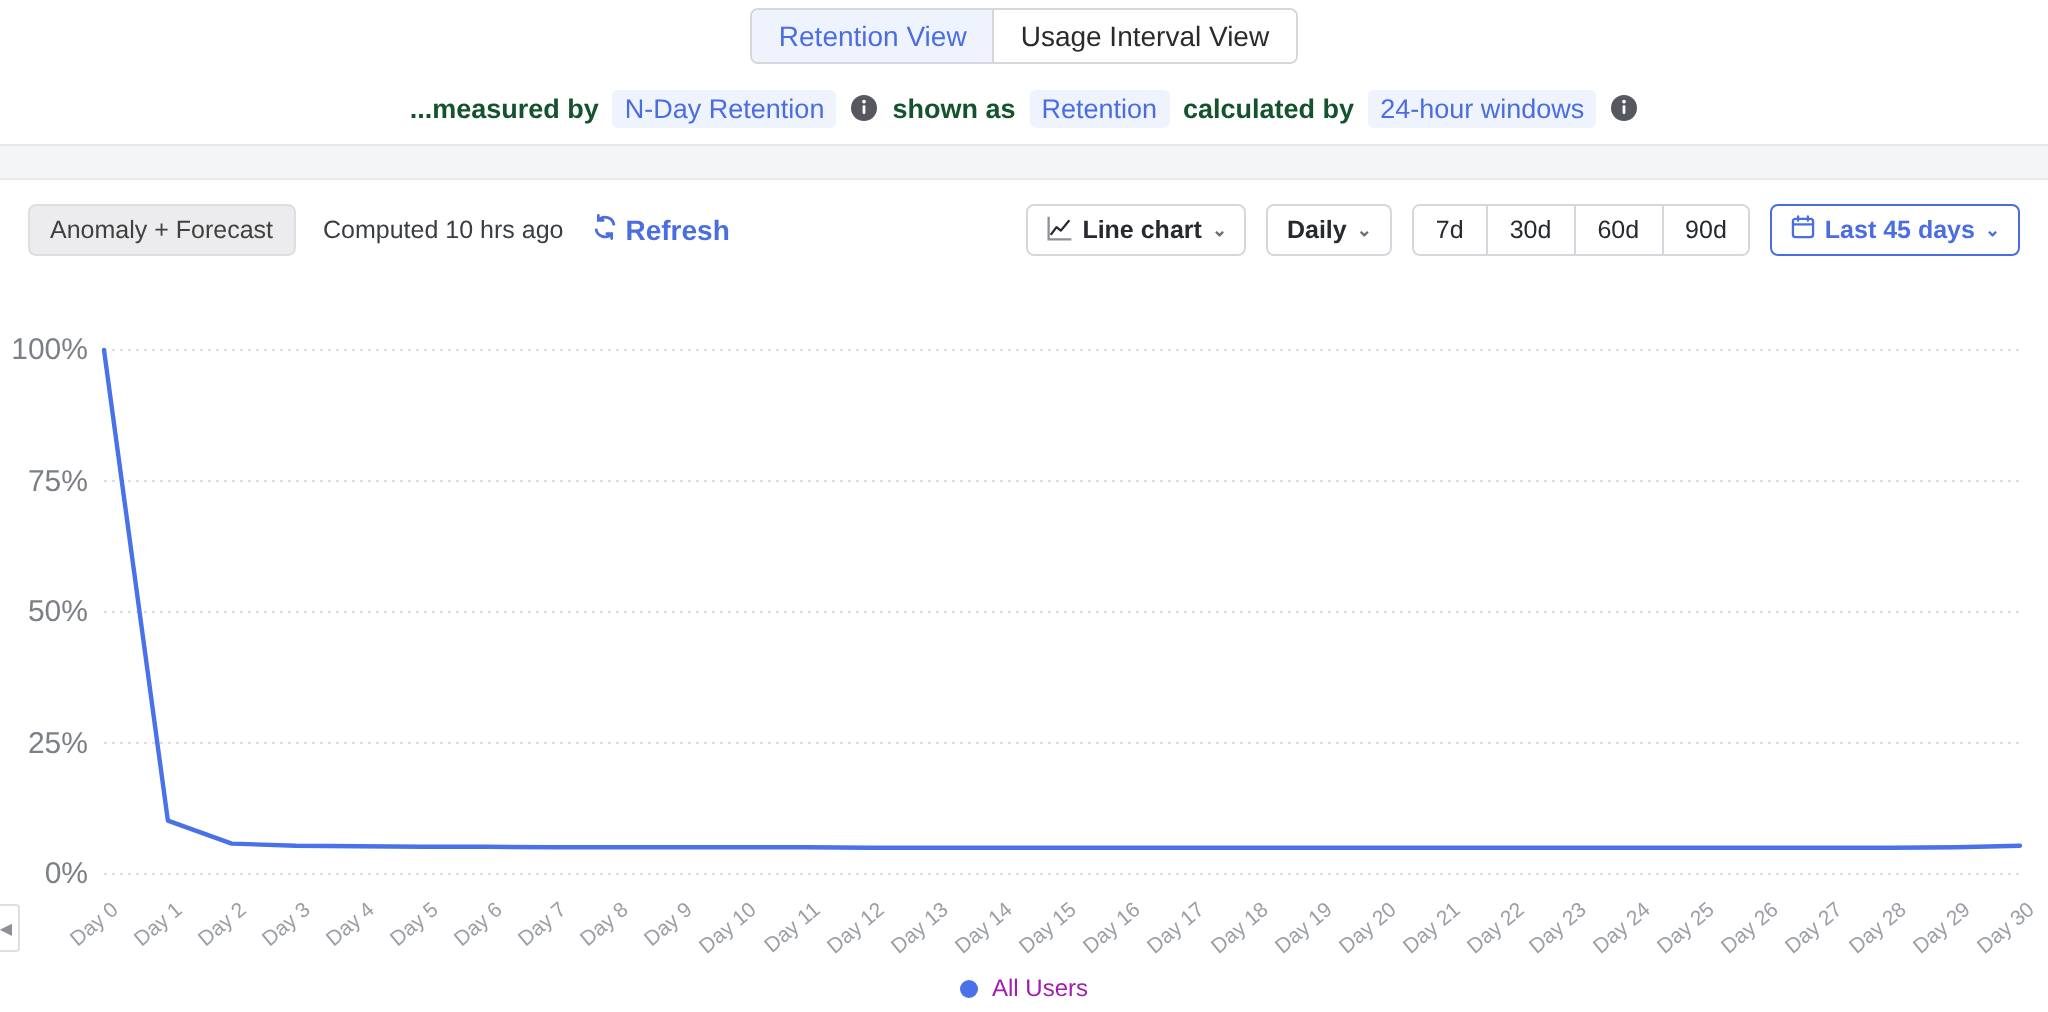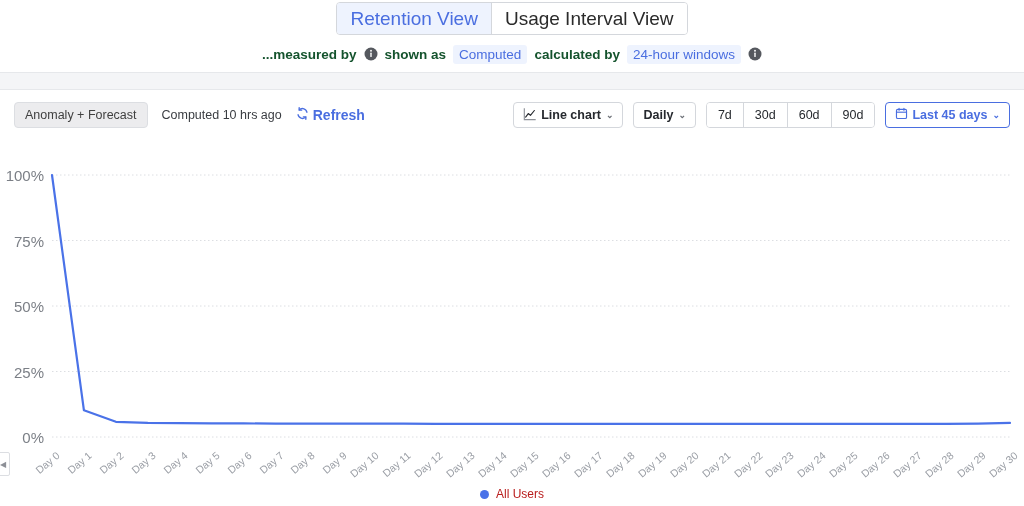--- a/index.html
+++ b/index.html
@@ -24,21 +24,21 @@
   }
   .segmented {
     display:flex;
     border:1px solid #d4d7dc;
     border-radius:4px;
     overflow:hidden;
     background:#fff;
   }
   .seg {
     padding:6px 13px;
-    font-size:19px;
+    font-size:14px;
     line-height:1;
     background:#fff;
     color:#2b2b2b;
     cursor:pointer;
     white-space:nowrap;
   }
   .seg.active {
     background:#eef3fe;
     color:#4a6ee0;
   }
@@ -163,21 +163,21 @@
 
   .legend {
     position:absolute;
     left:0; right:0;
     top:487px;
     display:flex;
     align-items:center;
     justify-content:center;
     gap:7px;
     font-size:12px;
-    color:#b91c1c;
+    color:#a21caf;
   }
   .legend-dot { width:9px; height:9px; border-radius:50%; display:inline-block; }
 
   .collapse-handle {
     position:absolute;
     left:-4px; top:452px;
     width:14px; height:24px;
     border:1px solid #dcdee2;
     border-radius:2px;
     background:#fff;
@@ -191,29 +191,30 @@
 
 <div class="viewbar">
   <div class="segmented">
     <div class="seg active">Retention View</div>
     <div class="seg">Usage Interval View</div>
   </div>
 </div>
 
 <div class="measurerow">
   <span class="m-static">...measured by</span>
+  <span class="m-pill">N-Day Retention</span>
   <span class="info-icon">
     <svg width="14" height="14" viewBox="0 0 14 14">
         <circle cx="7" cy="7" r="6.5" fill="#55585e"></circle>
         <rect x="6.3" y="5.6" width="1.4" height="4.4" rx="0.6" fill="#fff"></rect>
         <circle cx="7" cy="3.8" r="0.95" fill="#fff"></circle>
       </svg>
   </span>
   <span class="m-static">shown as</span>
-  <span class="m-pill">Computed</span>
+  <span class="m-pill">Retention</span>
   <span class="m-static">calculated by</span>
   <span class="m-pill">24-hour windows</span>
   <span class="info-icon">
     <svg width="14" height="14" viewBox="0 0 14 14">
         <circle cx="7" cy="7" r="6.5" fill="#55585e"></circle>
         <rect x="6.3" y="5.6" width="1.4" height="4.4" rx="0.6" fill="#fff"></rect>
         <circle cx="7" cy="3.8" r="0.95" fill="#fff"></circle>
       </svg>
   </span>
 </div>

